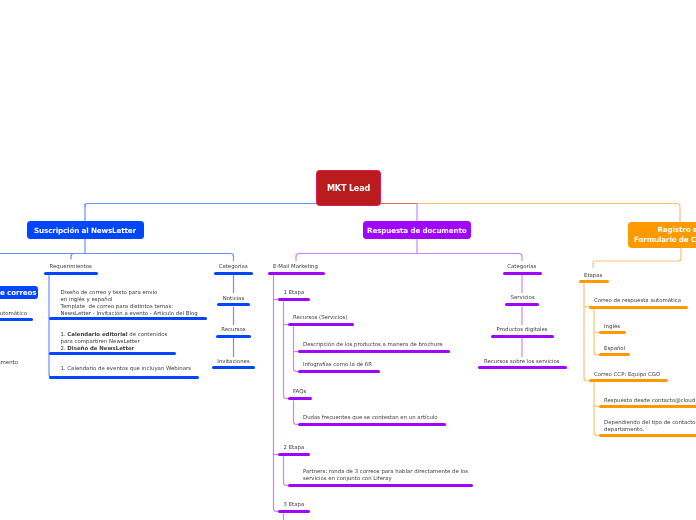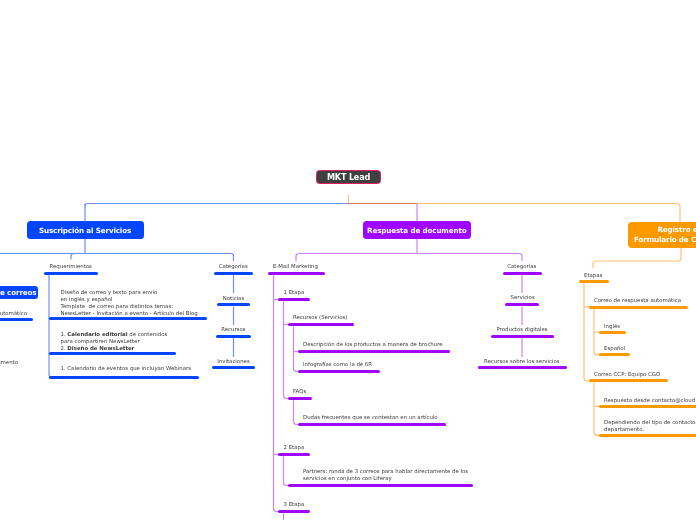--- a/index.html
+++ b/index.html
@@ -52,22 +52,22 @@
     <path d="M283.5 456.3 L283.5 482.5 Q283.5 485.5 286.5 485.5 L290 485.5" stroke="#CC83FF" stroke-width="1.2" fill="none"></path>
     <path d="M283.5 513.3 L283.5 520" stroke="#CC83FF" stroke-width="1.2" fill="none"></path>
     <path d="M681 248 L681 258 Q681 261 678 261 L596 261 Q593 261 593 264 L593 268" stroke="#FFC070" stroke-width="1.2" fill="none"></path>
     <path d="M584 283.3 L584 378 Q584 381 587 381 L591 381" stroke="#FFC070" stroke-width="1.2" fill="none"></path>
     <path d="M584 306.8 L591 306.8" stroke="#FFC070" stroke-width="1.2" fill="none"></path>
     <path d="M594 308.8 L594 351.8 Q594 354.8 597 354.8 L601 354.8" stroke="#FFC070" stroke-width="1.2" fill="none"></path>
     <path d="M594 332.3 L601 332.3" stroke="#FFC070" stroke-width="1.2" fill="none"></path>
     <path d="M594 382.3 L594 432.3 Q594 435.3 597 435.3 L601 435.3" stroke="#FFC070" stroke-width="1.2" fill="none"></path>
     <path d="M594 406.3 L601 406.3" stroke="#FFC070" stroke-width="1.2" fill="none"></path>
   </svg>
-  <div class="pill" style="left:316px;top:170px;width:65px;height:14px;background:#404040;font-size:8.1px;border-radius:3.5px;letter-spacing:-0.2px;line-height:10px;border:1.3px solid #E21A5E;"><span>MKT Lead</span></div>
-  <div class="pill" style="left:26.5px;top:221px;width:117px;height:18px;background:#0046FF;font-size:7.2px;border-radius:3.5px;letter-spacing:-0.15px;line-height:9px;"><span>Suscripción al Servicios</span></div>
+  <div class="pill" style="left:316px;top:170px;width:65px;height:36px;background:#b91c1c;font-size:8.1px;border-radius:3.5px;letter-spacing:-0.2px;line-height:10px;border:1.3px solid #E21A5E;"><span>MKT Lead</span></div>
+  <div class="pill" style="left:26.5px;top:221px;width:117px;height:18px;background:#0046FF;font-size:7.2px;border-radius:3.5px;letter-spacing:-0.15px;line-height:9px;"><span>Suscripción al NewsLetter</span></div>
   <div class="pill" style="left:362.5px;top:221px;width:108.5px;height:18px;background:#A005FF;font-size:7.2px;border-radius:3.5px;letter-spacing:-0.15px;line-height:9px;"><span>Respuesta de documento</span></div>
   <div class="pill" style="left:628px;top:222px;width:104px;height:26px;background:#FF9900;font-size:7.2px;border-radius:4px;letter-spacing:-0.15px;line-height:9.6px;"><span>Registro en
 Formulario de Contacto</span></div>
   <div class="pill" style="left:-48.5px;top:285.8px;width:86.5px;height:13.5px;background:#0046FF;font-size:7.2px;border-radius:3.2px;letter-spacing:-0.15px;line-height:9px;"><span>Secuencia de correos</span></div>
   <div class="node">
     <div class="leaflbl" style="left:-23.2px;top:309.5px;line-height:7.1px;">Correo automático</div>
     <div class="ul" style="left:-28px;top:318.3px;width:61px;background:#0046FF;"></div>
   </div>
   <div class="node">
     <div class="leaflbl" style="left:-43.5px;top:358.5px;line-height:7.1px;">Correo con documento</div>

